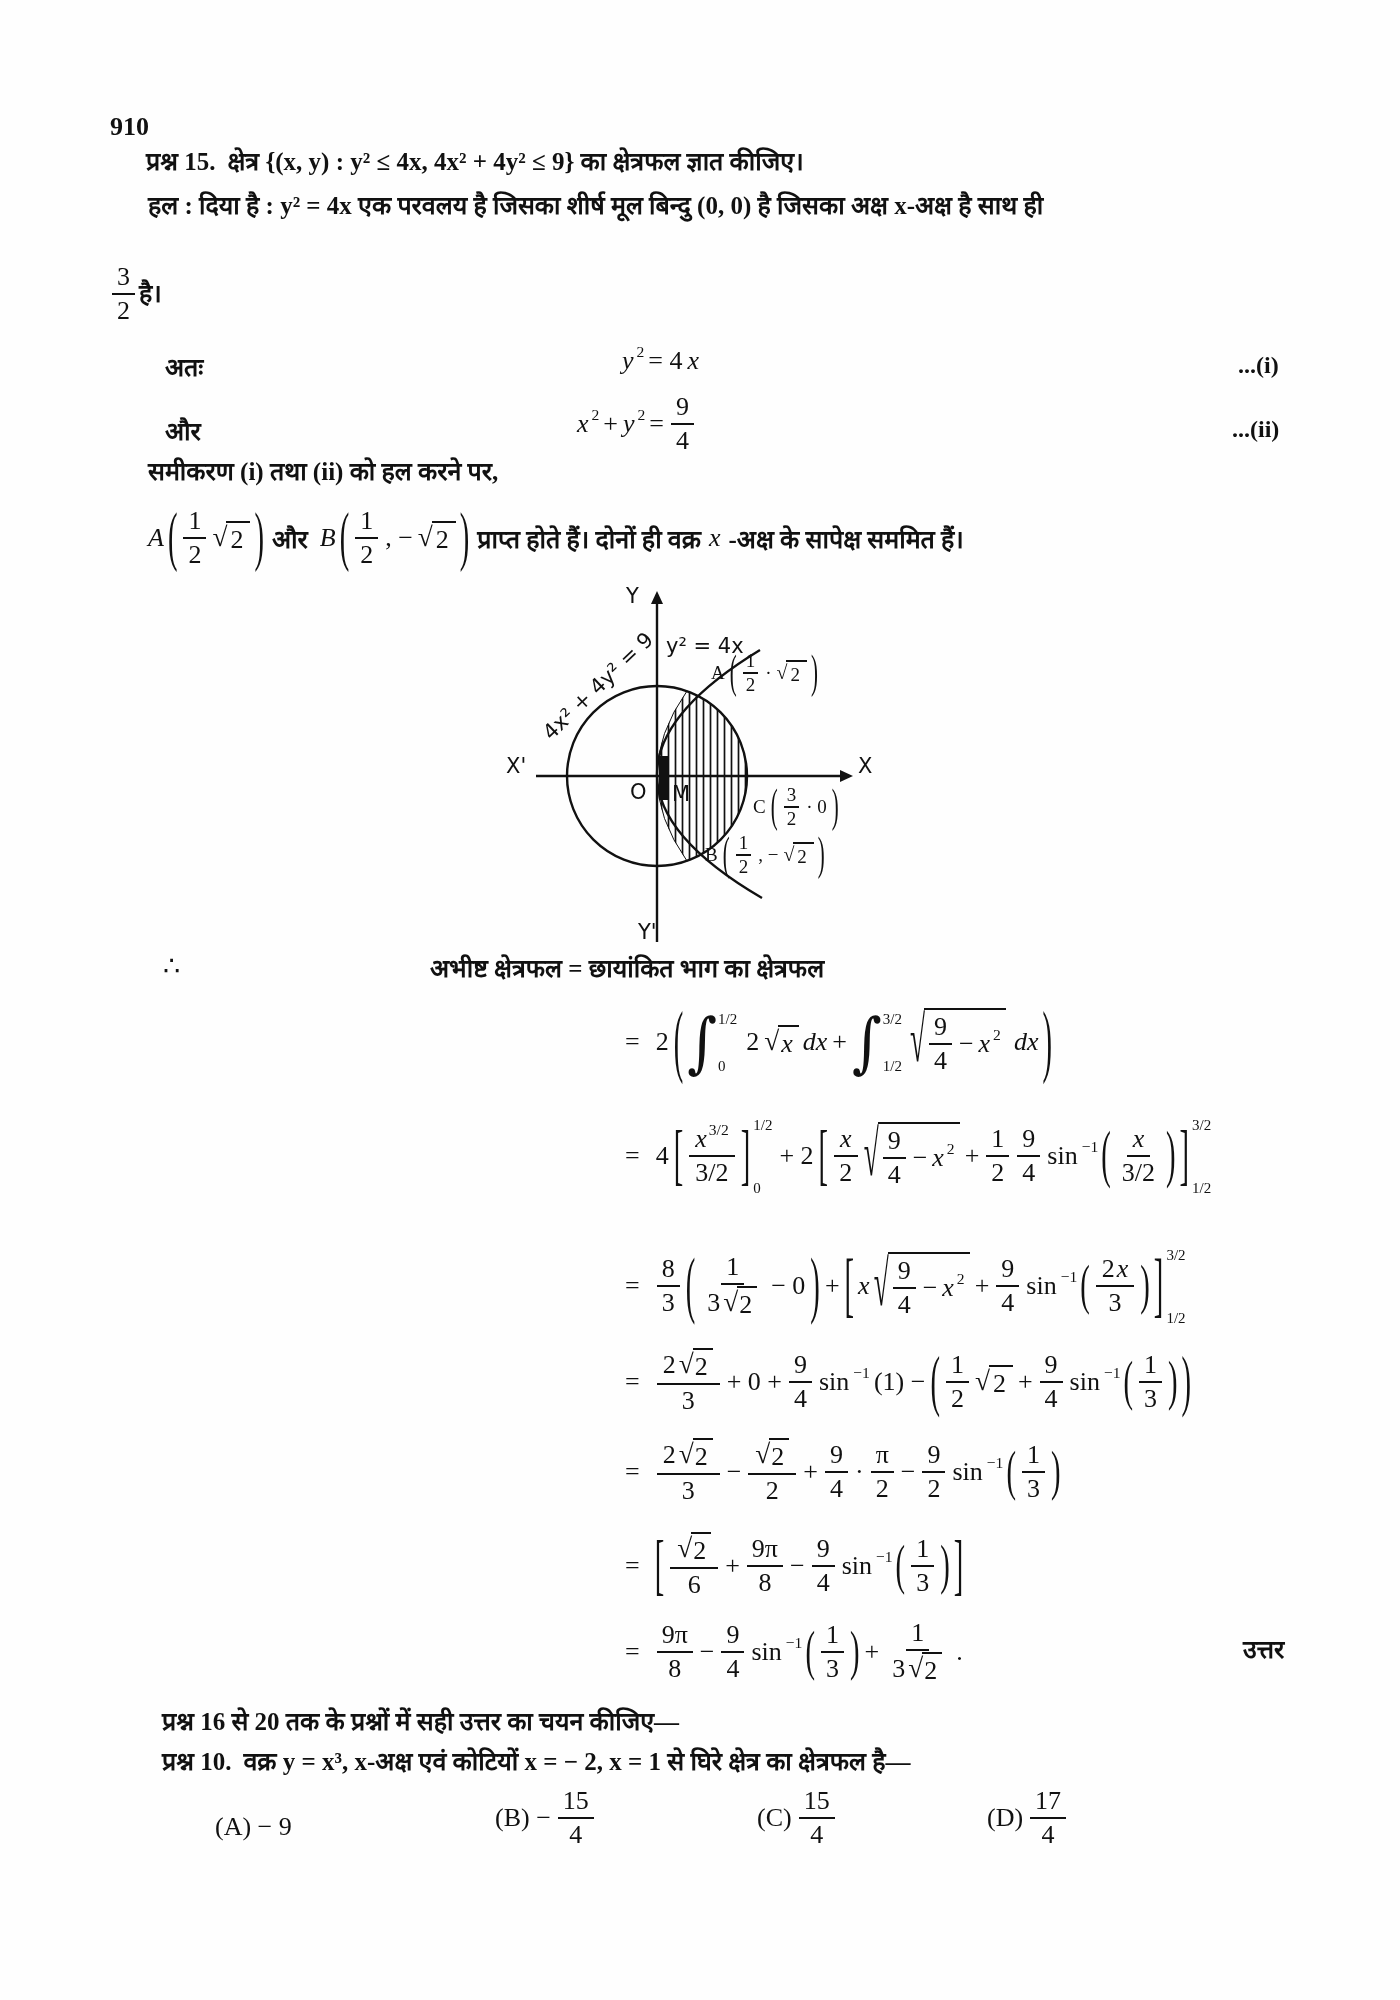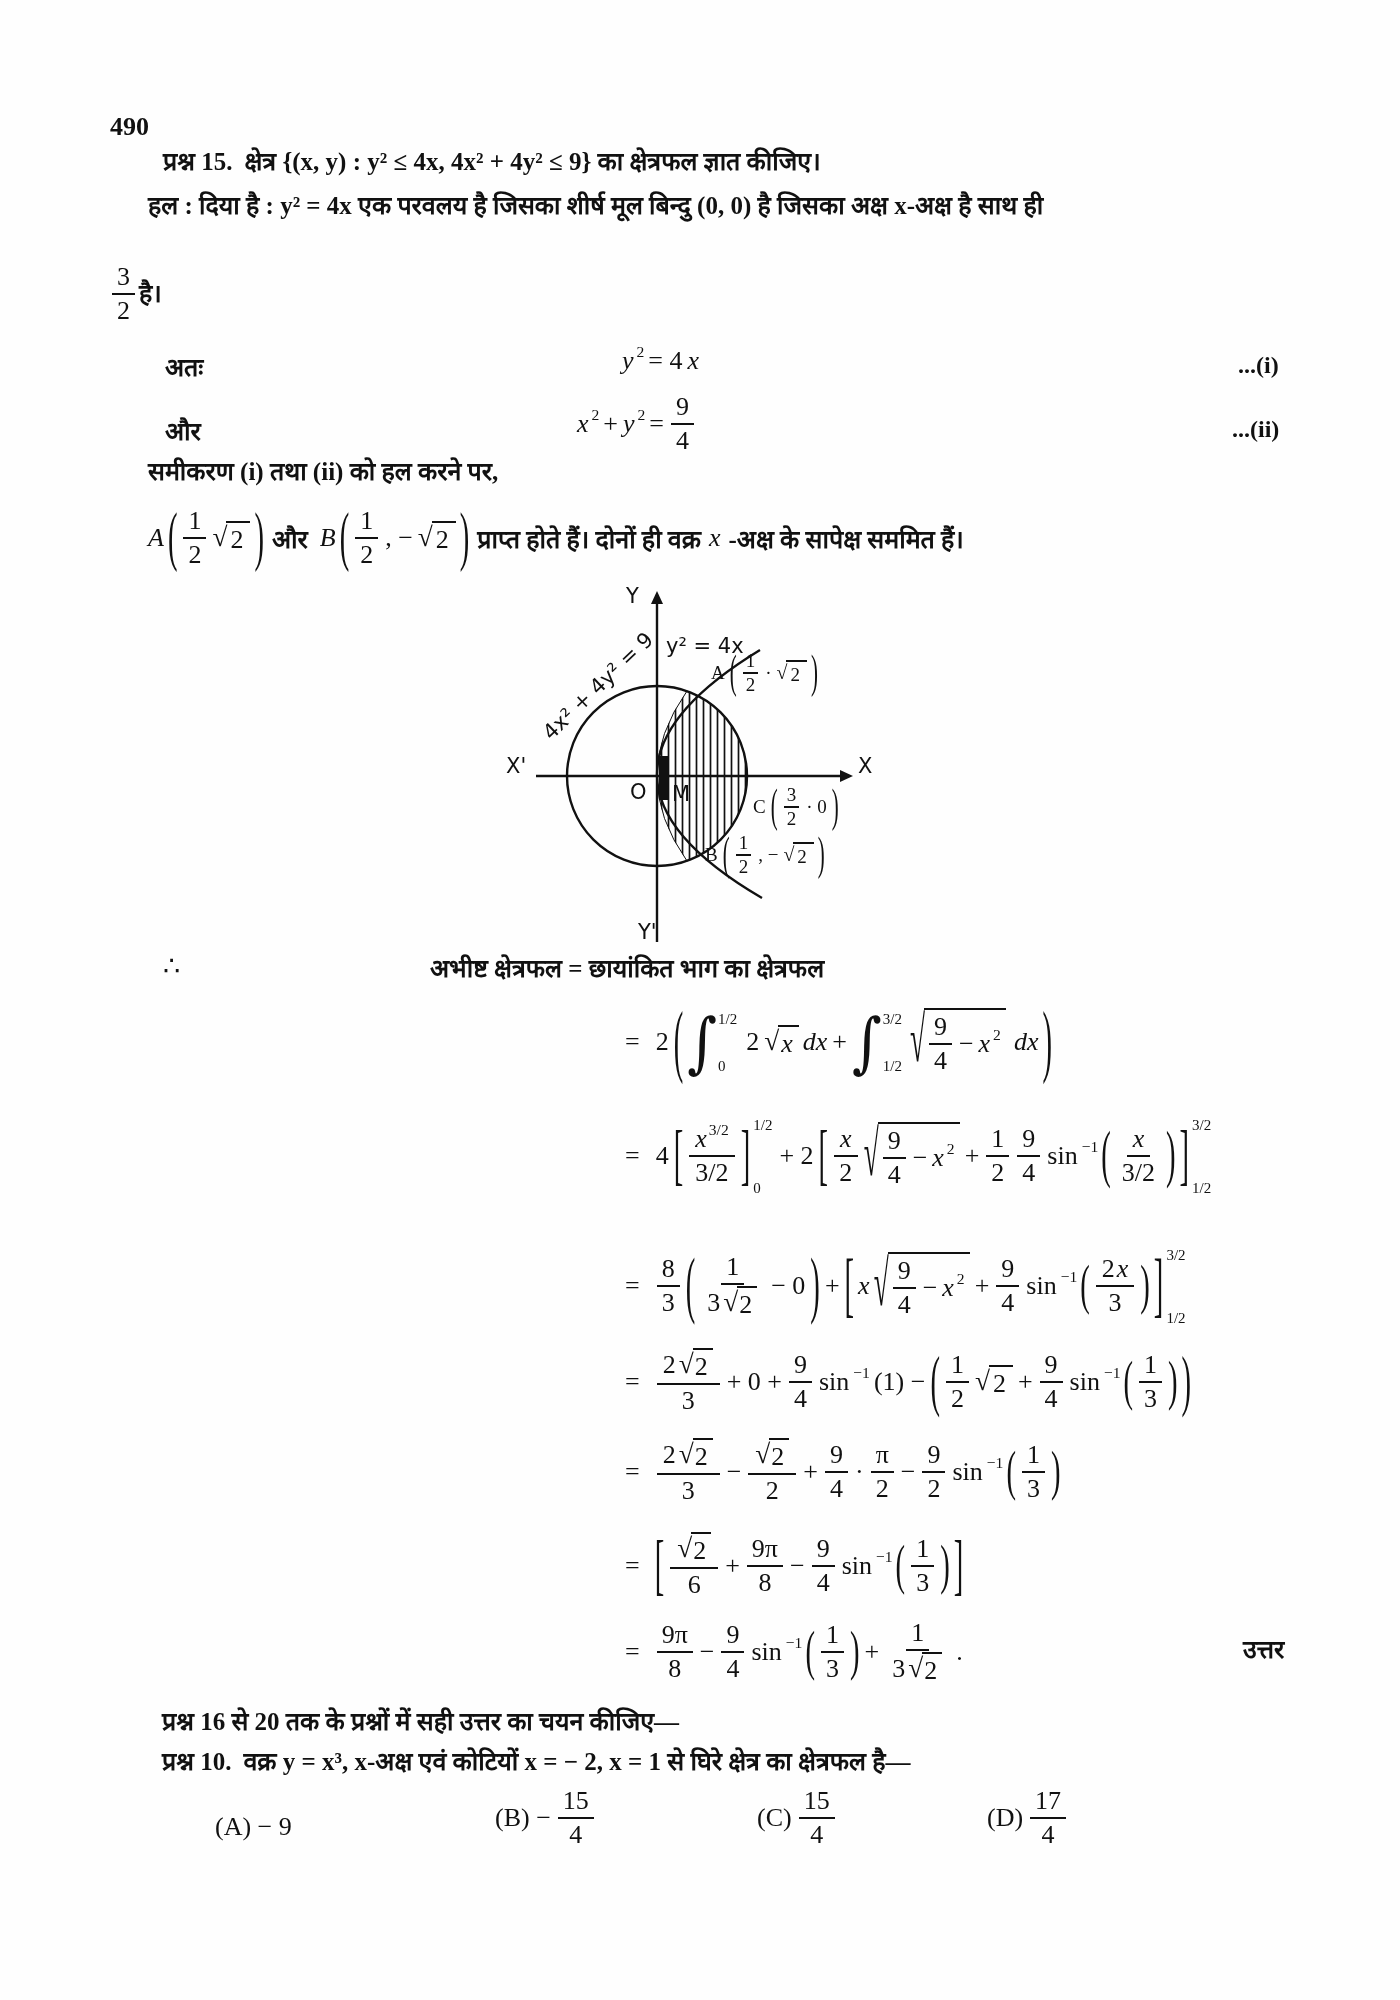--- a/index.html
+++ b/index.html
@@ -39,23 +39,23 @@
   
   .fig{width:580px;height:360px;}
   .dlabel{position:absolute;font-family:"DejaVu Sans","Liberation Sans",sans-serif;
           font-size:21px;color:#111;white-space:pre;}
   .fig .mrow{font-size:19px;}
   .fig .fnum,.fig .fden{padding:0 3px;}
 </style>
 </head>
 <body>
 
-<div class="abs pageno" style="left:110px;top:112px">490</div>
+<div class="abs pageno" style="left:110px;top:112px">910</div>
 
-<div class="abs hi" style="left:163px;top:144px;width:930px">
+<div class="abs hi" style="left:146px;top:144px;width:930px">
   <span class="qlabel">प्रश्न 15.</span><span>क्षेत्र {(x, y) : y² ≤ 4x, 4x² + 4y² ≤ 9} का क्षेत्रफल ज्ञात कीजिए।</span>
 </div>
 
 <div class="abs hi" style="left:148px;top:188px;width:1010px">हल : दिया है : y² = 4x एक परवलय है जिसका शीर्ष मूल बिन्दु (0, 0) है जिसका अक्ष x-अक्ष है साथ ही</div>
 
 <div class="mrow" style="left:108px;top:262px">
   <span class="frac"><span class="fnum">3</span><span class="fden">2</span></span>
   <span class="hi">है।</span>
 </div>
 

